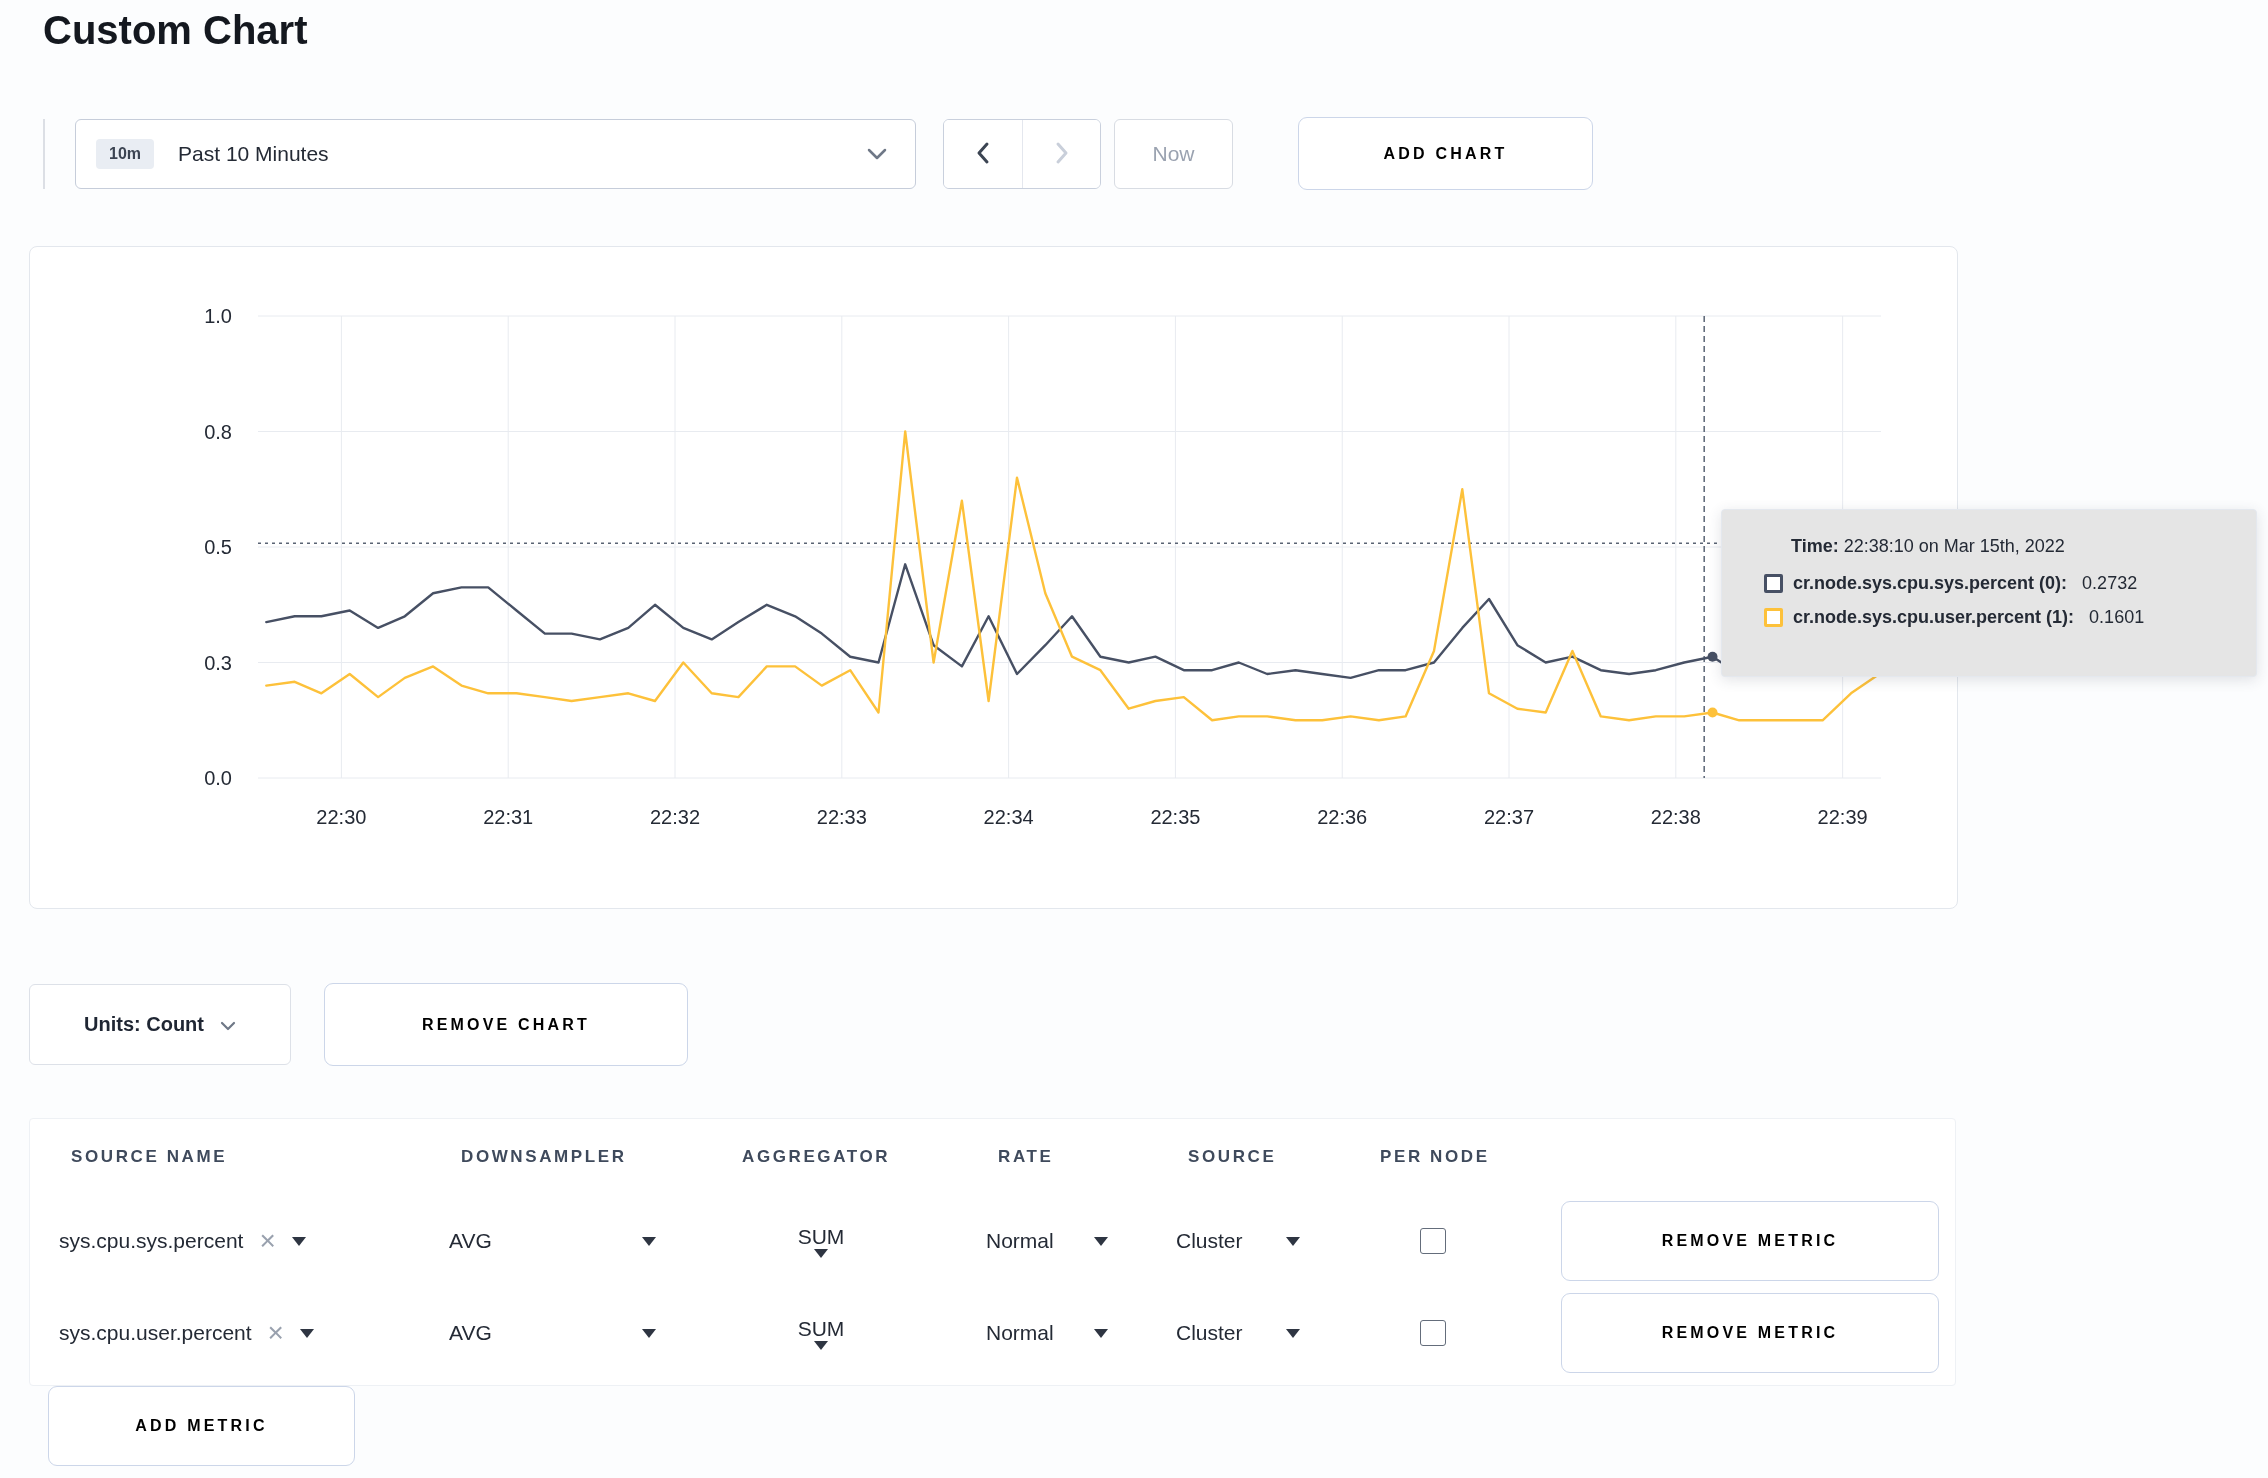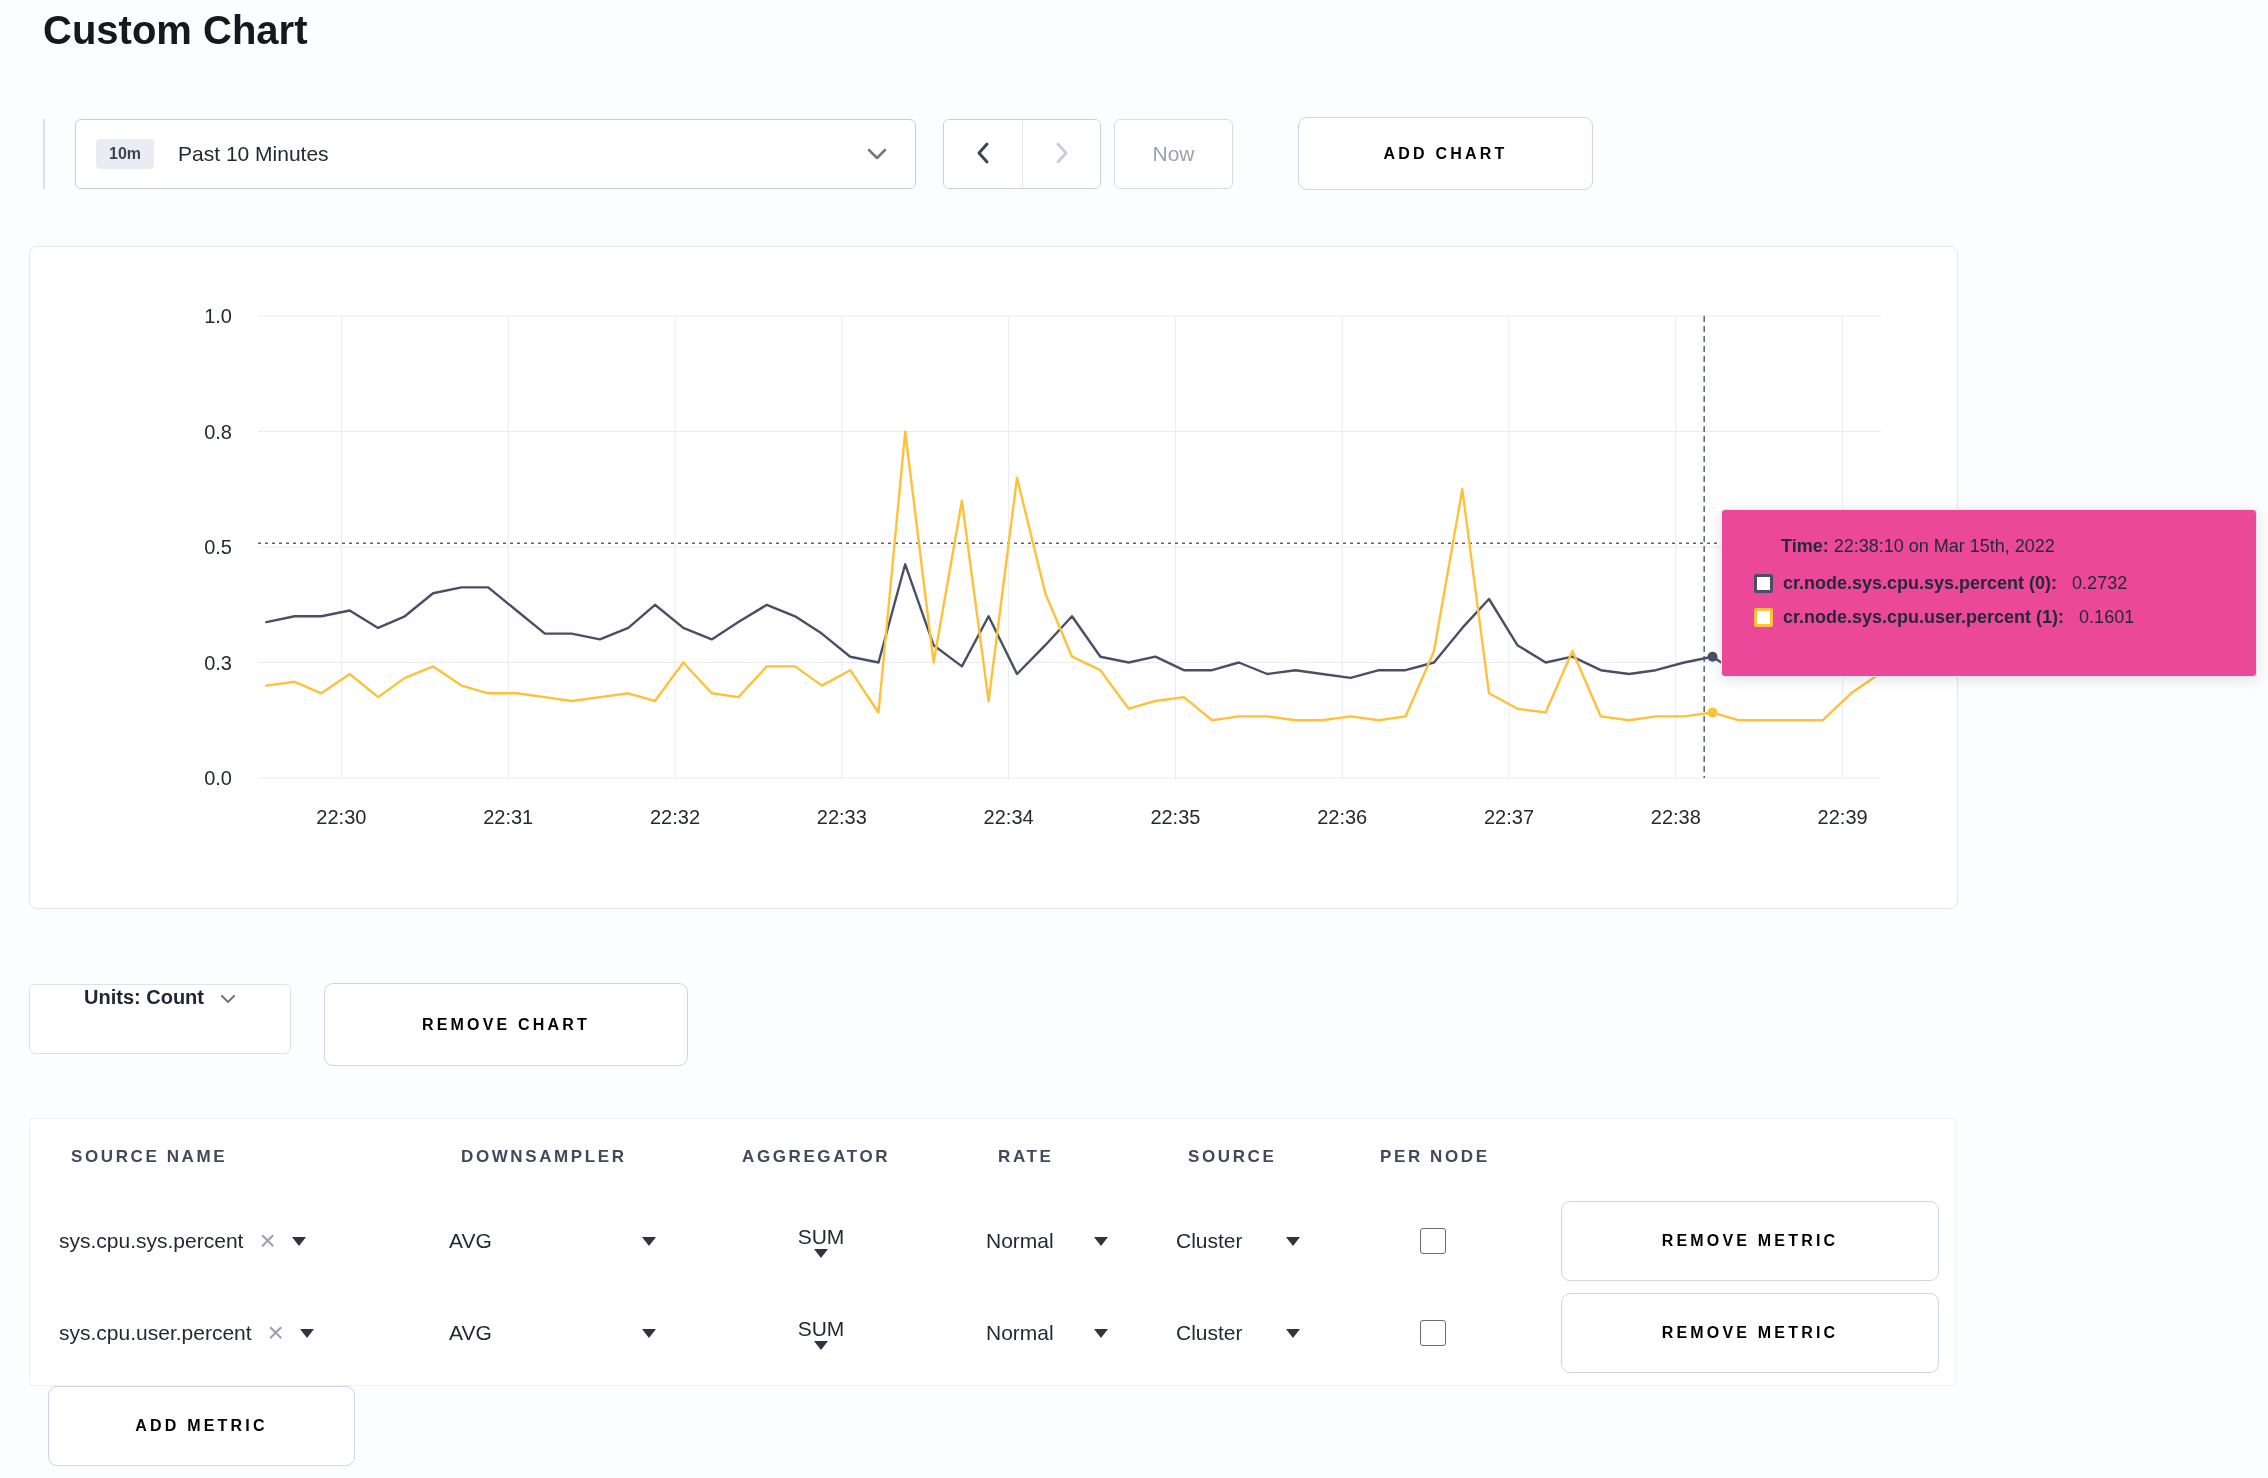--- a/index.html
+++ b/index.html
@@ -30,31 +30,31 @@
   .outline-btn{display:flex;align-items:center;justify-content:center;background:#fff;
         border:1px solid #ccd6e9;border-radius:9px;color:#000000;font-weight:600;font-size:16px;
         letter-spacing:3.2px;cursor:pointer;font-family:inherit;}
   .add-chart{position:absolute;left:1298px;top:117px;width:295px;height:73px;}
 
   .chart-card{position:absolute;left:29px;top:246px;width:1927px;height:661px;background:#fff;
         border:1px solid #e3e7ed;border-radius:8px;}
   #chart-svg{width:1927px;height:661px;display:block;}
   #chart-svg text{font-family:"Liberation Sans",sans-serif;}
 
-  .tooltip{position:absolute;left:1721px;top:509px;width:536px;height:168px;background:#ec4899;
+  .tooltip{position:absolute;left:1721px;top:509px;width:536px;height:168px;background:#e5e5e5;
         border:1px solid #e4e8ee;border-radius:4px;box-shadow:0 3px 14px rgba(50,60,80,0.14);
-        box-sizing:border-box;padding:26px 22px 20px 32px;z-index:5;}
+        box-sizing:border-box;padding:26px 22px 20px 42px;z-index:5;}
   .tt-time{margin-left:27px;font-size:18px;margin-bottom:16px;}
   .tt-bold{font-weight:700;}
   .tt-row{display:flex;align-items:center;gap:10px;font-size:18px;margin-bottom:13px;}
   .swatch{width:13px;height:13px;border:3px solid #000;border-radius:2px;background:#fff;flex:none;}
   .tt-val{margin-left:5px;}
 
-  .units-btn{position:absolute;left:29px;top:984px;width:262px;height:70px;background:#fff;
-        border:1px solid #dde1e8;border-radius:6px;display:flex;align-items:flex-start;justify-content:center;
+  .units-btn{position:absolute;left:29px;top:984px;width:262px;height:81px;background:#fff;
+        border:1px solid #dde1e8;border-radius:6px;display:flex;align-items:center;justify-content:center;
         gap:16px;font-size:20px;font-weight:700;color:#1f2633;cursor:pointer;font-family:inherit;}
   .remove-chart{position:absolute;left:324px;top:983px;width:364px;height:83px;}
 
   .metrics-card{position:absolute;left:29px;top:1118px;width:1927px;height:268px;background:#fff;
         border:1px solid #eef1f5;border-radius:4px;box-sizing:border-box;}
   .m-grid{display:grid;grid-template-columns:390px 281px 256px 190px 192px 193px 1fr;
         align-items:center;padding-left:29px;}
   .m-header{height:76px;}
   .hcell{font-size:17px;font-weight:700;letter-spacing:2.6px;color:#3f4a5c;padding-left:12px;}
   .m-row{height:92px;font-size:21px;}

